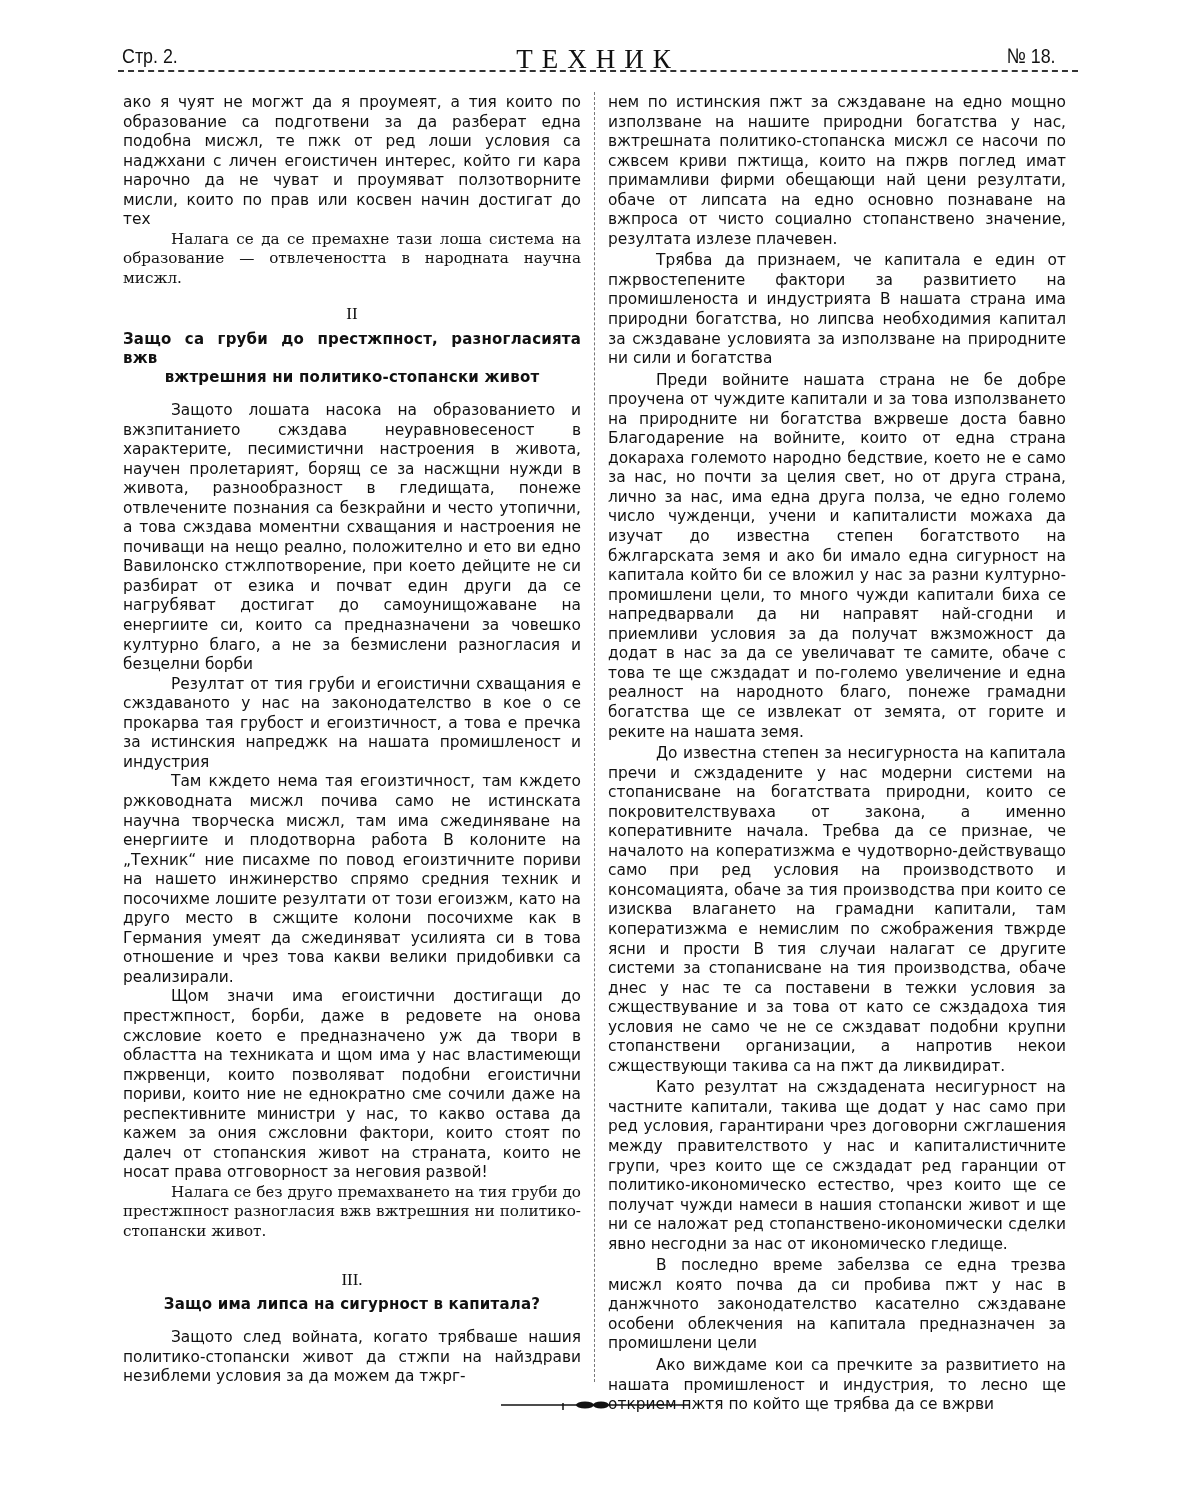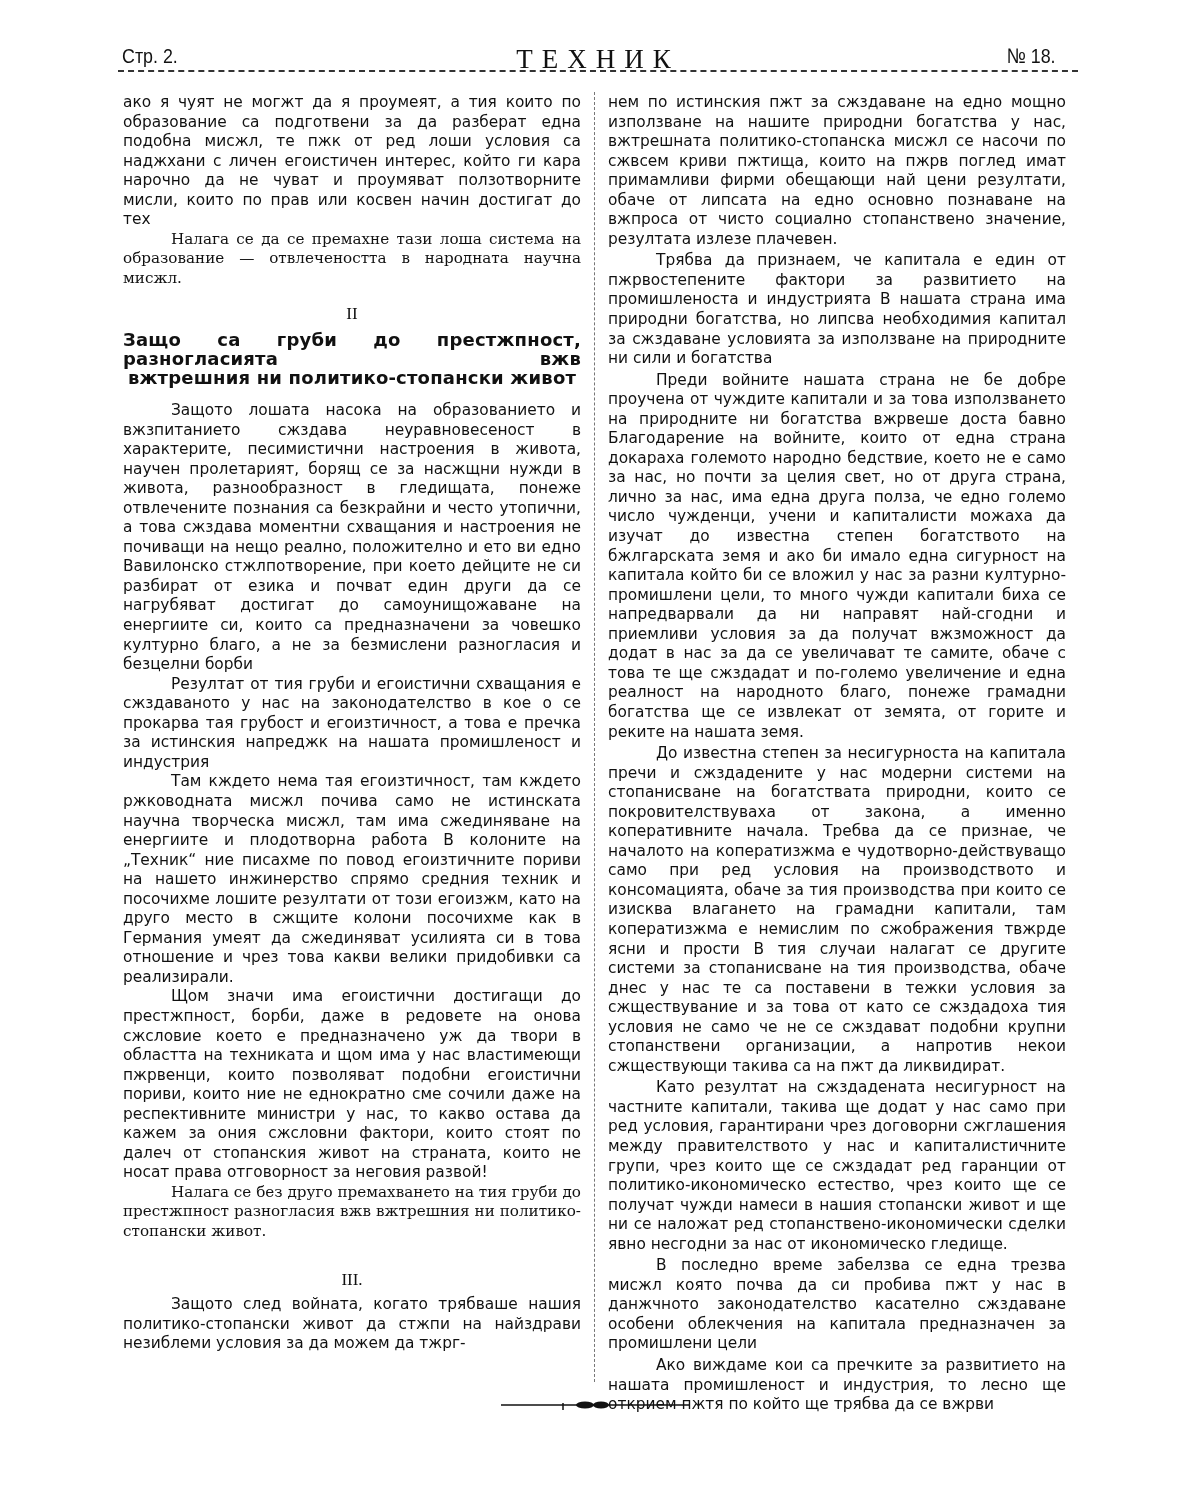--- a/index.html
+++ b/index.html
@@ -26,21 +26,21 @@
     .col-left { left: 123px; }
     .col-right { left: 608px; }
     .col-divider {
       position: absolute; left: 594px; top: 92px; height: 1290px; width: 0;
       border-left: 1px dashed #777;
     }
     p { margin: 0; }
     .indent { text-indent: 48px; }
     .italic { font-family: "DejaVu Serif", serif; font-size: 15.2px; }
     .sec-num { text-align: center; font-family: "Liberation Serif", serif; font-size: 17px; margin: 16px 0 6px; }
-    .sec-title { text-align: center; font-weight: bold; font-size: 18px; line-height: 19px; margin-bottom: 14px; letter-spacing: 0.2px; }
+    .sec-title { text-align: center; font-weight: bold; font-size: 15px; line-height: 19px; margin-bottom: 14px; letter-spacing: 0.2px; }
     .sec-title.first-line { text-align: justify; text-align-last: justify; margin-bottom: 0; }
     .ornament { position: absolute; left: 497px; top: 1398px; width: 196px; height: 14px; }
     .pgap { height: 2px; }
   </style>
 </head>
 <body>
 
 <div class="header">
   <span class="hdr-left">Стр. 2.</span>
   <span class="hdr-center">ТЕХНИК</span>
@@ -58,20 +58,21 @@
   <div class="sec-title first-line">Защо са груби до престжпност, разногласията вжв</div>
   <div class="sec-title">вжтрешния ни политико-стопански живот</div>
 
   <p class="indent">Защото лошата насока на образованието и вжзпитанието сжздава неуравновесеност в характерите, песимистични настроения в живота, научен пролетарият, борящ се за насжщни нужди в живота, разнообразност в гледищата, понеже отвлечените познания са безкрайни и често утопични, а това сжздава моментни схващания и настроения не почиващи на нещо реално, положително и ето ви едно Вавилонско стжлпотворение, при което дейците не си разбират от езика и почват един други да се нагрубяват достигат до самоунищожаване на енергиите си, които са предназначени за човешко културно благо, а не за безмислени разногласия и безцелни борби</p>
   <p class="indent">Резултат от тия груби и егоистични схващания е сжздаваното у нас на законодателство в кое о се прокарва тая грубост и егоизтичност, а това е пречка за истинския напреджк на нашата промишленост и индустрия</p>
   <p class="indent">Там кждето нема тая егоизтичност, там кждето ржководната мисжл почива само не истинската научна творческа мисжл, там има сжединяване на енергиите и плодотворна работа В колоните на „Техник“ ние писахме по повод егоизтичните пориви на нашето инжинерство спрямо средния техник и посочихме лошите резултати от този егоизжм, като на друго место в сжщите колони посочихме как в Германия умеят да сжединяват усилията си в това отношение и чрез това какви велики придобивки са реализирали.</p>
   <p class="indent">Щом значи има егоистични достигащи до престжпност, борби, даже в редовете на онова сжсловие което е предназначено уж да твори в областта на техниката и щом има у нас властимеющи пжрвенци, които позволяват подобни егоистични пориви, които ние не еднократно сме сочили даже на респективните министри у нас, то какво остава да кажем за ония сжсловни фактори, които стоят по далеч от стопанския живот на страната, които не носат права отговорност за неговия развой!</p>
   <p class="indent italic">Налага се без друго премахването на тия груби до престжпност разногласия вжв вжтрешния ни политико-стопански живот.</p>
 
   <div class="sec-num" style="margin-top:28px">III.</div>
+  <div class="sec-title">Защо има липса на сигурност в капитала?</div>
 
   <p class="indent">Защото след войната, когато трябваше нашия политико-стопански живот да стжпи на найздрави незиблеми условия за да можем да тжрг-</p>
 </div>
 
 <div class="col col-right">
   <p>нем по истинския пжт за сжздаване на едно мощно използване на нашите природни богатства у нас, вжтрешната политико-стопанска мисжл се насочи по сжвсем криви пжтища, които на пжрв поглед имат примамливи фирми обещающи най цени резултати, обаче от липсата на едно основно познаване на вжпроса от чисто социално стопанствено значение, резултата излезе плачевен.</p>
   <div class="pgap"></div>
   <p class="indent">Трябва да признаем, че капитала е един от пжрвостепените фактори за развитието на промишленоста и индустрията В нашата страна има природни богатства, но липсва необходимия капитал за сжздаване условията за използване на природните ни сили и богатства</p>
   <div class="pgap"></div>
   <p class="indent">Преди войните нашата страна не бе добре проучена от чуждите капитали и за това използването на природните ни богатства вжрвеше доста бавно Благодарение на войните, които от една страна докараха големото народно бедствие, което не е само за нас, но почти за целия свет, но от друга страна, лично за нас, има една друга полза, че едно големо число чужденци, учени и капиталисти можаха да изучат до известна степен богатството на бжлгарската земя и ако би имало една сигурност на капитала който би се вложил у нас за разни културно-промишлени цели, то много чужди капитали биха се напредварвали да ни направят най-сгодни и приемливи условия за да получат вжзможност да додат в нас за да се увеличават те самите, обаче с това те ще сжздадат и по-големо увеличение и една реалност на народното благо, понеже грамадни богатства ще се извлекат от земята, от горите и реките на нашата земя.</p>

